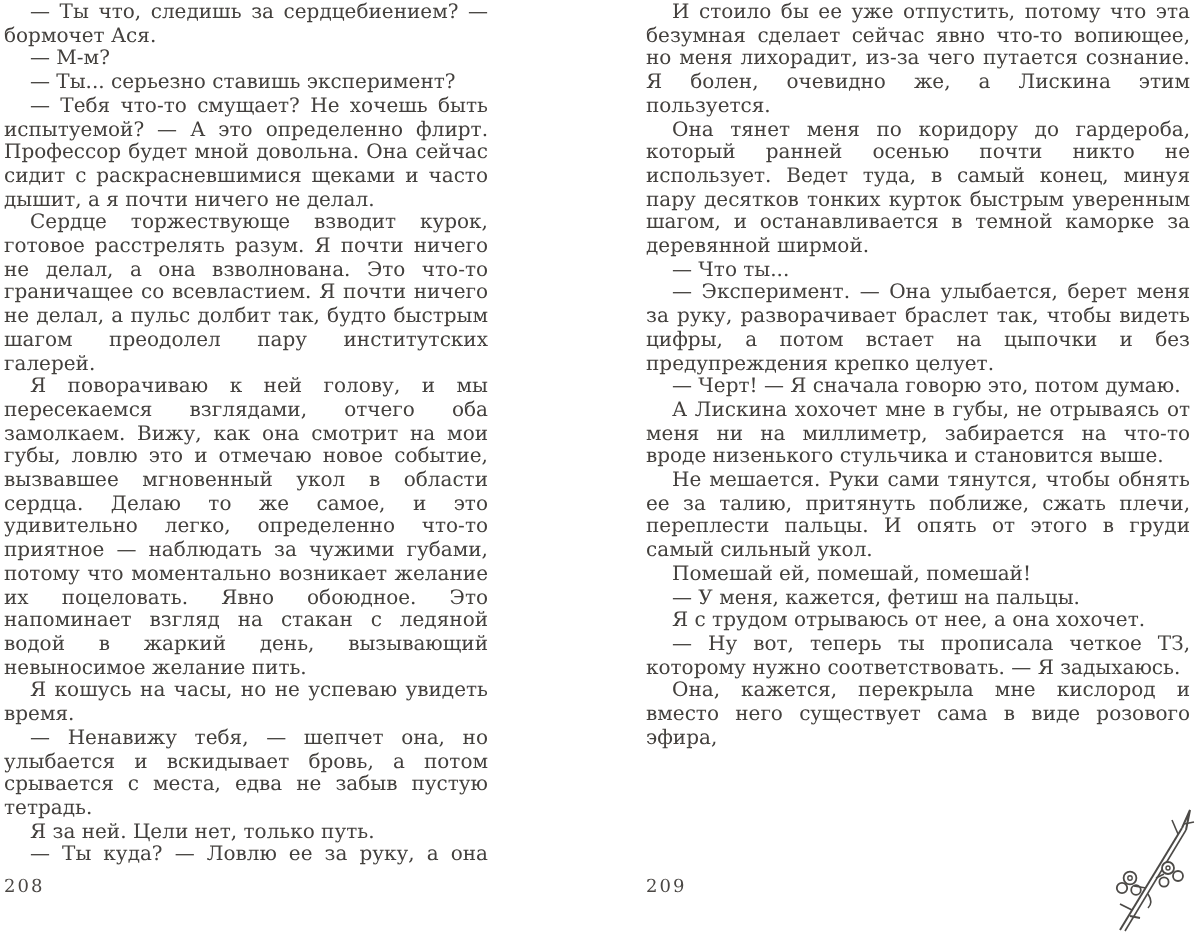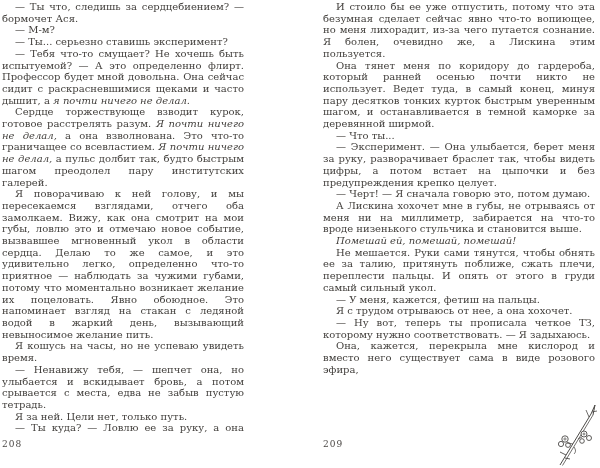--- a/index.html
+++ b/index.html
@@ -29,21 +29,21 @@
     text-align: justify;
     height: 434px;
     overflow: hidden;
     hyphens: auto;
     -webkit-hyphens: auto;
   }
   .para {
     margin: 0;
     text-indent: 13px;
   }
-  .it { font-style: italic; }
+  .it { }
   .page-number {
     position: absolute;
     top: 438px;
     left: 0;
     width: 100%;
     font-size: 9px;
     letter-spacing: 1px;
     color: #4a4744;
   }
   .decoration {
@@ -77,22 +77,22 @@
   </section>
 
   <section class="page page-right">
     <div class="page-text">
         <p class="para"><span>И стоило бы ее уже отпустить, потому что эта безумная сделает сейчас явно что-то вопиющее, но меня лихорадит, из-за чего путается сознание. Я болен, очевидно же, а Лискина этим пользуется.</span></p>
         <p class="para"><span>Она тянет меня по коридору до гардероба, который ранней осенью почти никто не использует. Ведет туда, в самый конец, минуя пару десятков тонких курток быстрым уверенным шагом, и останавливается в темной каморке за деревянной ширмой.</span></p>
         <p class="para"><span>— Что ты...</span></p>
         <p class="para"><span>— Эксперимент. — Она улыбается, берет меня за руку, разворачивает браслет так, чтобы видеть цифры, а потом встает на цыпочки и без предупреждения крепко целует.</span></p>
         <p class="para"><span>— Черт! — Я сначала говорю это, потом думаю.</span></p>
         <p class="para"><span>А Лискина хохочет мне в губы, не отрываясь от меня ни на миллиметр, забирается на что-то вроде низенького стульчика и становится выше.</span></p>
+        <p class="para"><span>Не мешается. Руки сами тянутся, чтобы обнять ее за талию, притянуть поближе, сжать плечи, переплести пальцы. И опять от этого в груди самый сильный укол.</span></p>
         <p class="para"><span class="it">Помешай ей, помешай, помешай!</span></p>
-        <p class="para"><span>Не мешается. Руки сами тянутся, чтобы обнять ее за талию, притянуть поближе, сжать плечи, переплести пальцы. И опять от этого в груди самый сильный укол.</span></p>
         <p class="para"><span>— У меня, кажется, фетиш на пальцы.</span></p>
         <p class="para"><span>Я с трудом отрываюсь от нее, а она хохочет.</span></p>
         <p class="para"><span>— Ну вот, теперь ты прописала четкое ТЗ, которому нужно соответствовать. — Я задыхаюсь.</span></p>
         <p class="para"><span>Она, кажется, перекрыла мне кислород и вместо него существует сама в виде розового эфира,</span></p>
       </div>
     <div class="page-number" style="color: rgb(74, 71, 68);">209</div>
   </section>
 
   <div class="decoration">
     <svg width="46" height="64" viewBox="0 0 46 64" fill="none" xmlns="http://www.w3.org/2000/svg">

